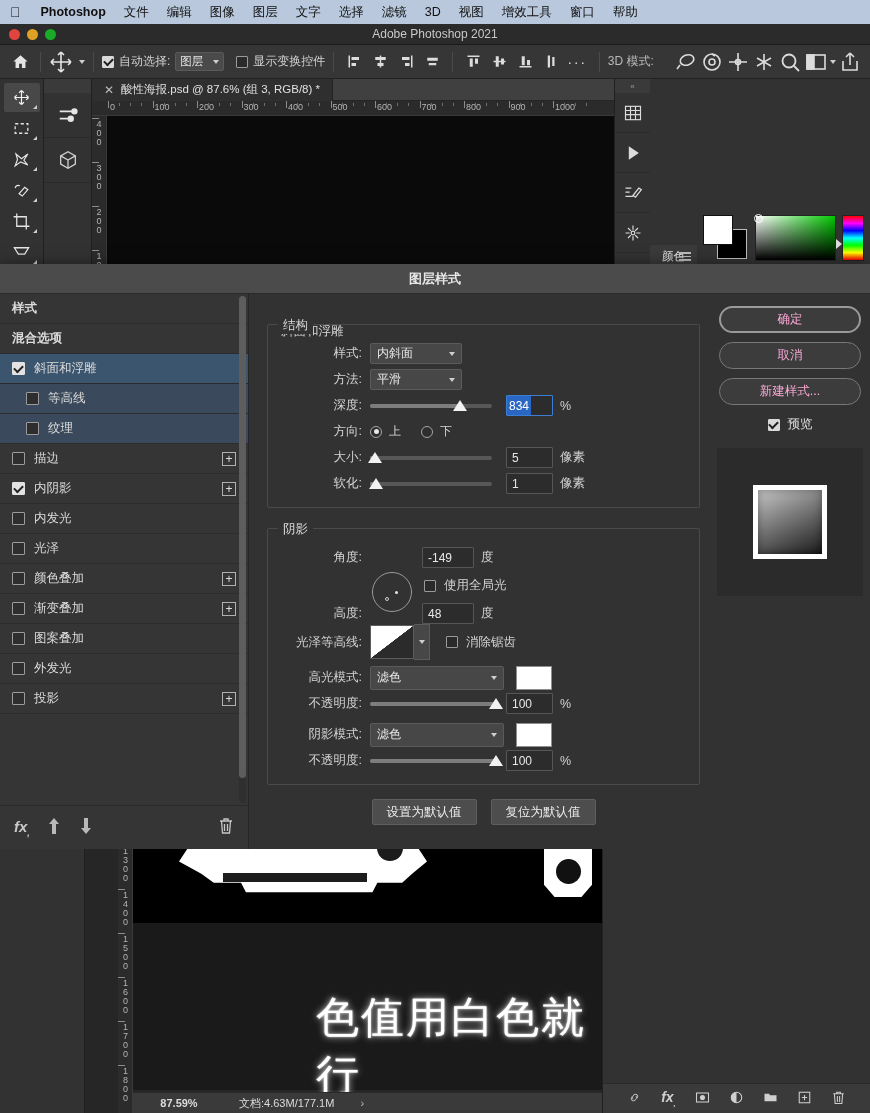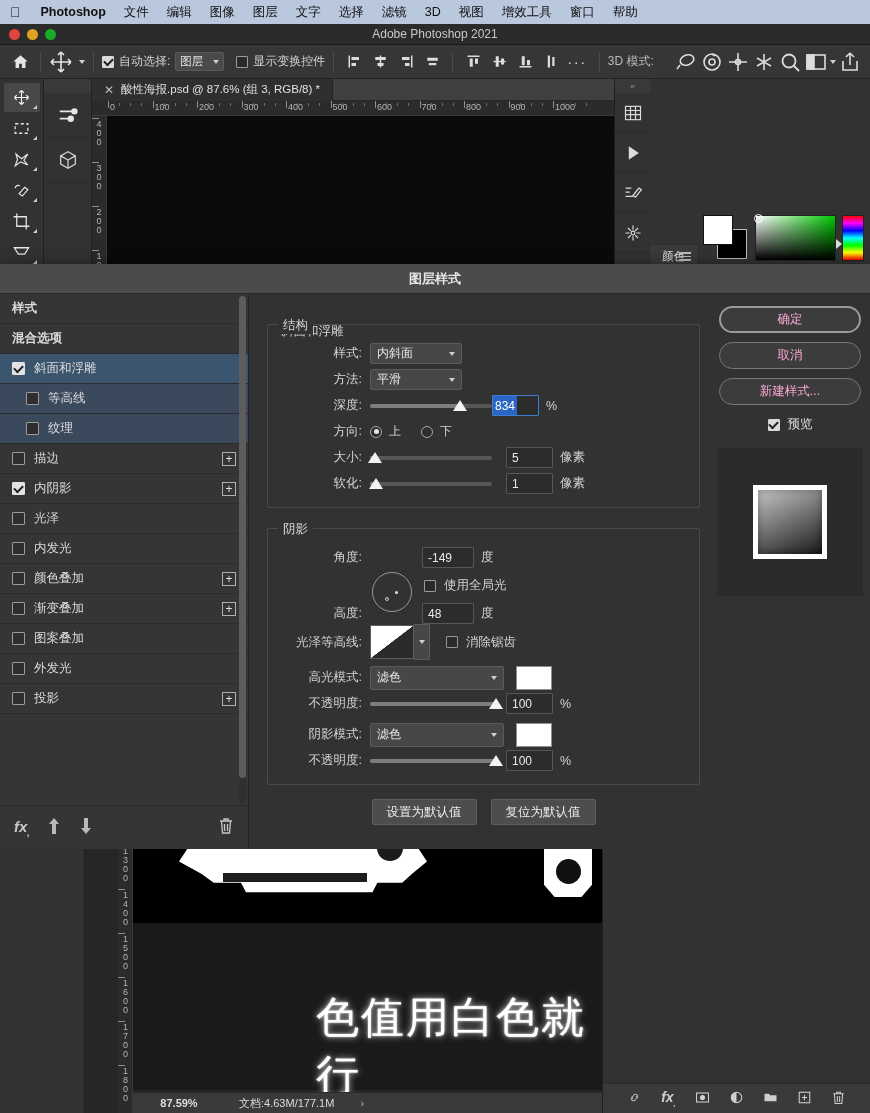--- a/index.html
+++ b/index.html
@@ -619,25 +619,25 @@
               <span class="lbl">描边</span>
               <span class="plus">+</span>
             </div>
             <div class="fxrow">
               <span class="cb on"></span>
               <span class="lbl">内阴影</span>
               <span class="plus">+</span>
             </div>
             <div class="fxrow">
               <span class="cb"></span>
-              <span class="lbl">光泽</span>
+              <span class="lbl">内发光</span>
             </div>
             <div class="fxrow">
               <span class="cb"></span>
-              <span class="lbl">内发光</span>
+              <span class="lbl">光泽</span>
             </div>
             <div class="fxrow">
               <span class="cb"></span>
               <span class="lbl">颜色叠加</span>
               <span class="plus">+</span>
             </div>
             <div class="fxrow">
               <span class="cb"></span>
               <span class="lbl">渐变叠加</span>
               <span class="plus">+</span>
@@ -693,21 +693,21 @@
               </span>
             </div>
 
             <div class="row">
               <span class="lab">深度:</span>
               <span class="slider" style="width:122px">
                 <span class="track"></span>
                 <span class="fill" id="depthFill" style="width: 74%;"></span>
                 <span class="knob" id="depthKnob" style="left: calc(74% - 7px);"></span>
               </span>
-              <span class="numfield sel-blue" style="width:47px;">
+              <span class="numfield sel-blue" style="width:47px;margin-left:14px">
                 <span class="hl">834</span>
               </span>
               <span class="unit">%</span>
             </div>
 
             <div class="row">
               <span class="lab">方向:</span>
               <span class="radio on"></span>
               <span style="margin:0 20px 0 7px">上</span>
               <span class="radio"></span>

